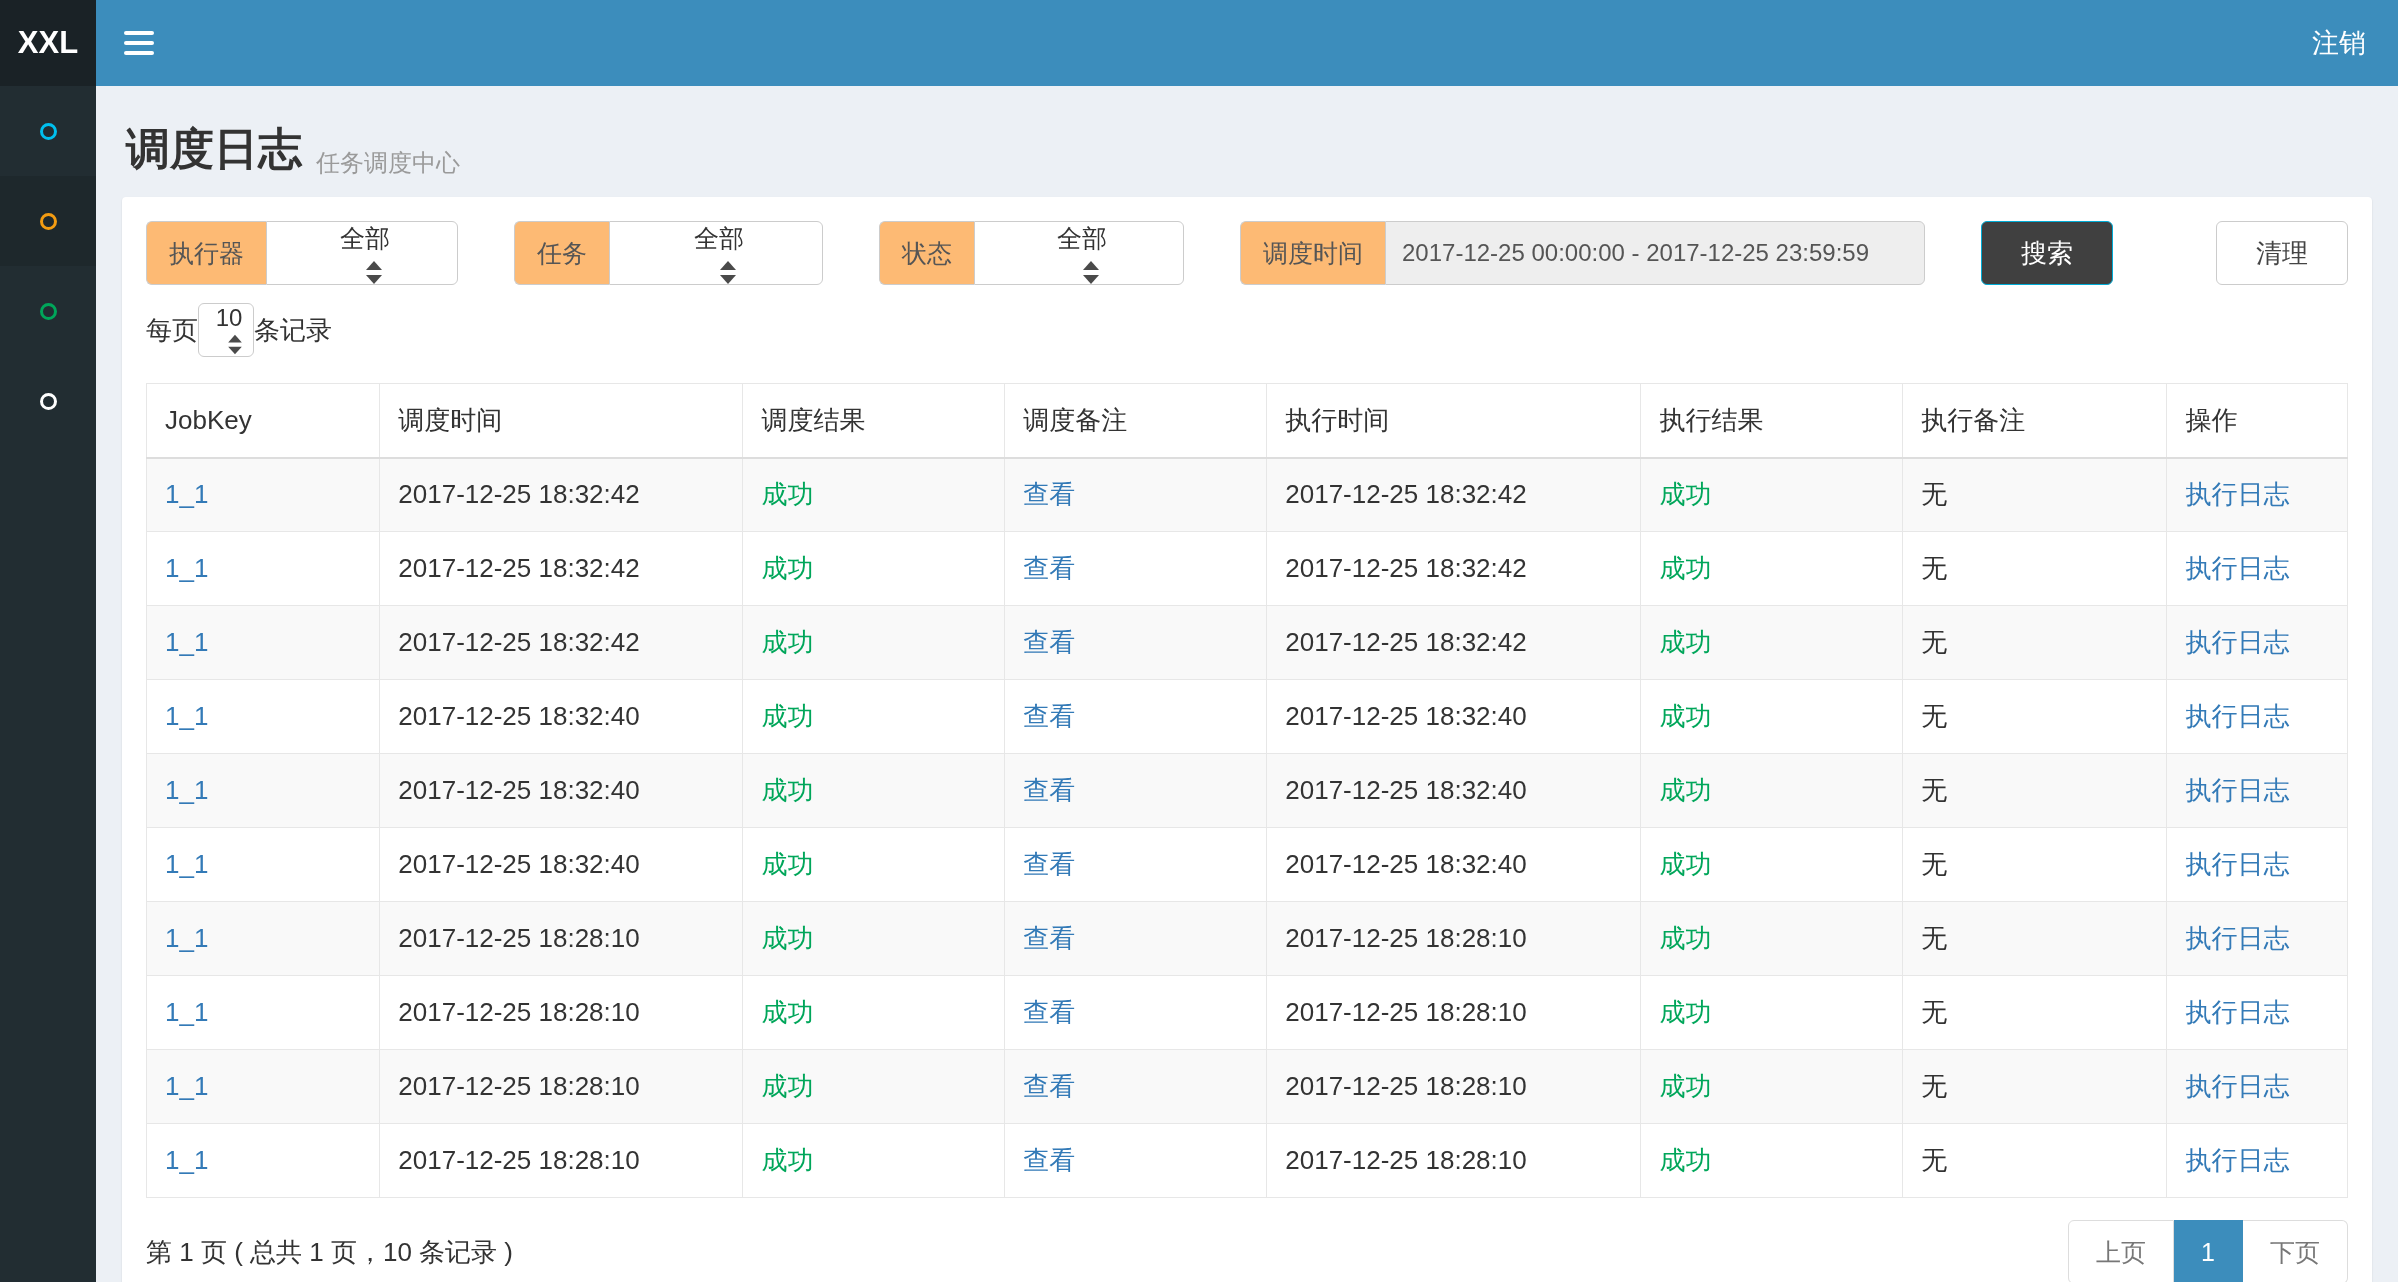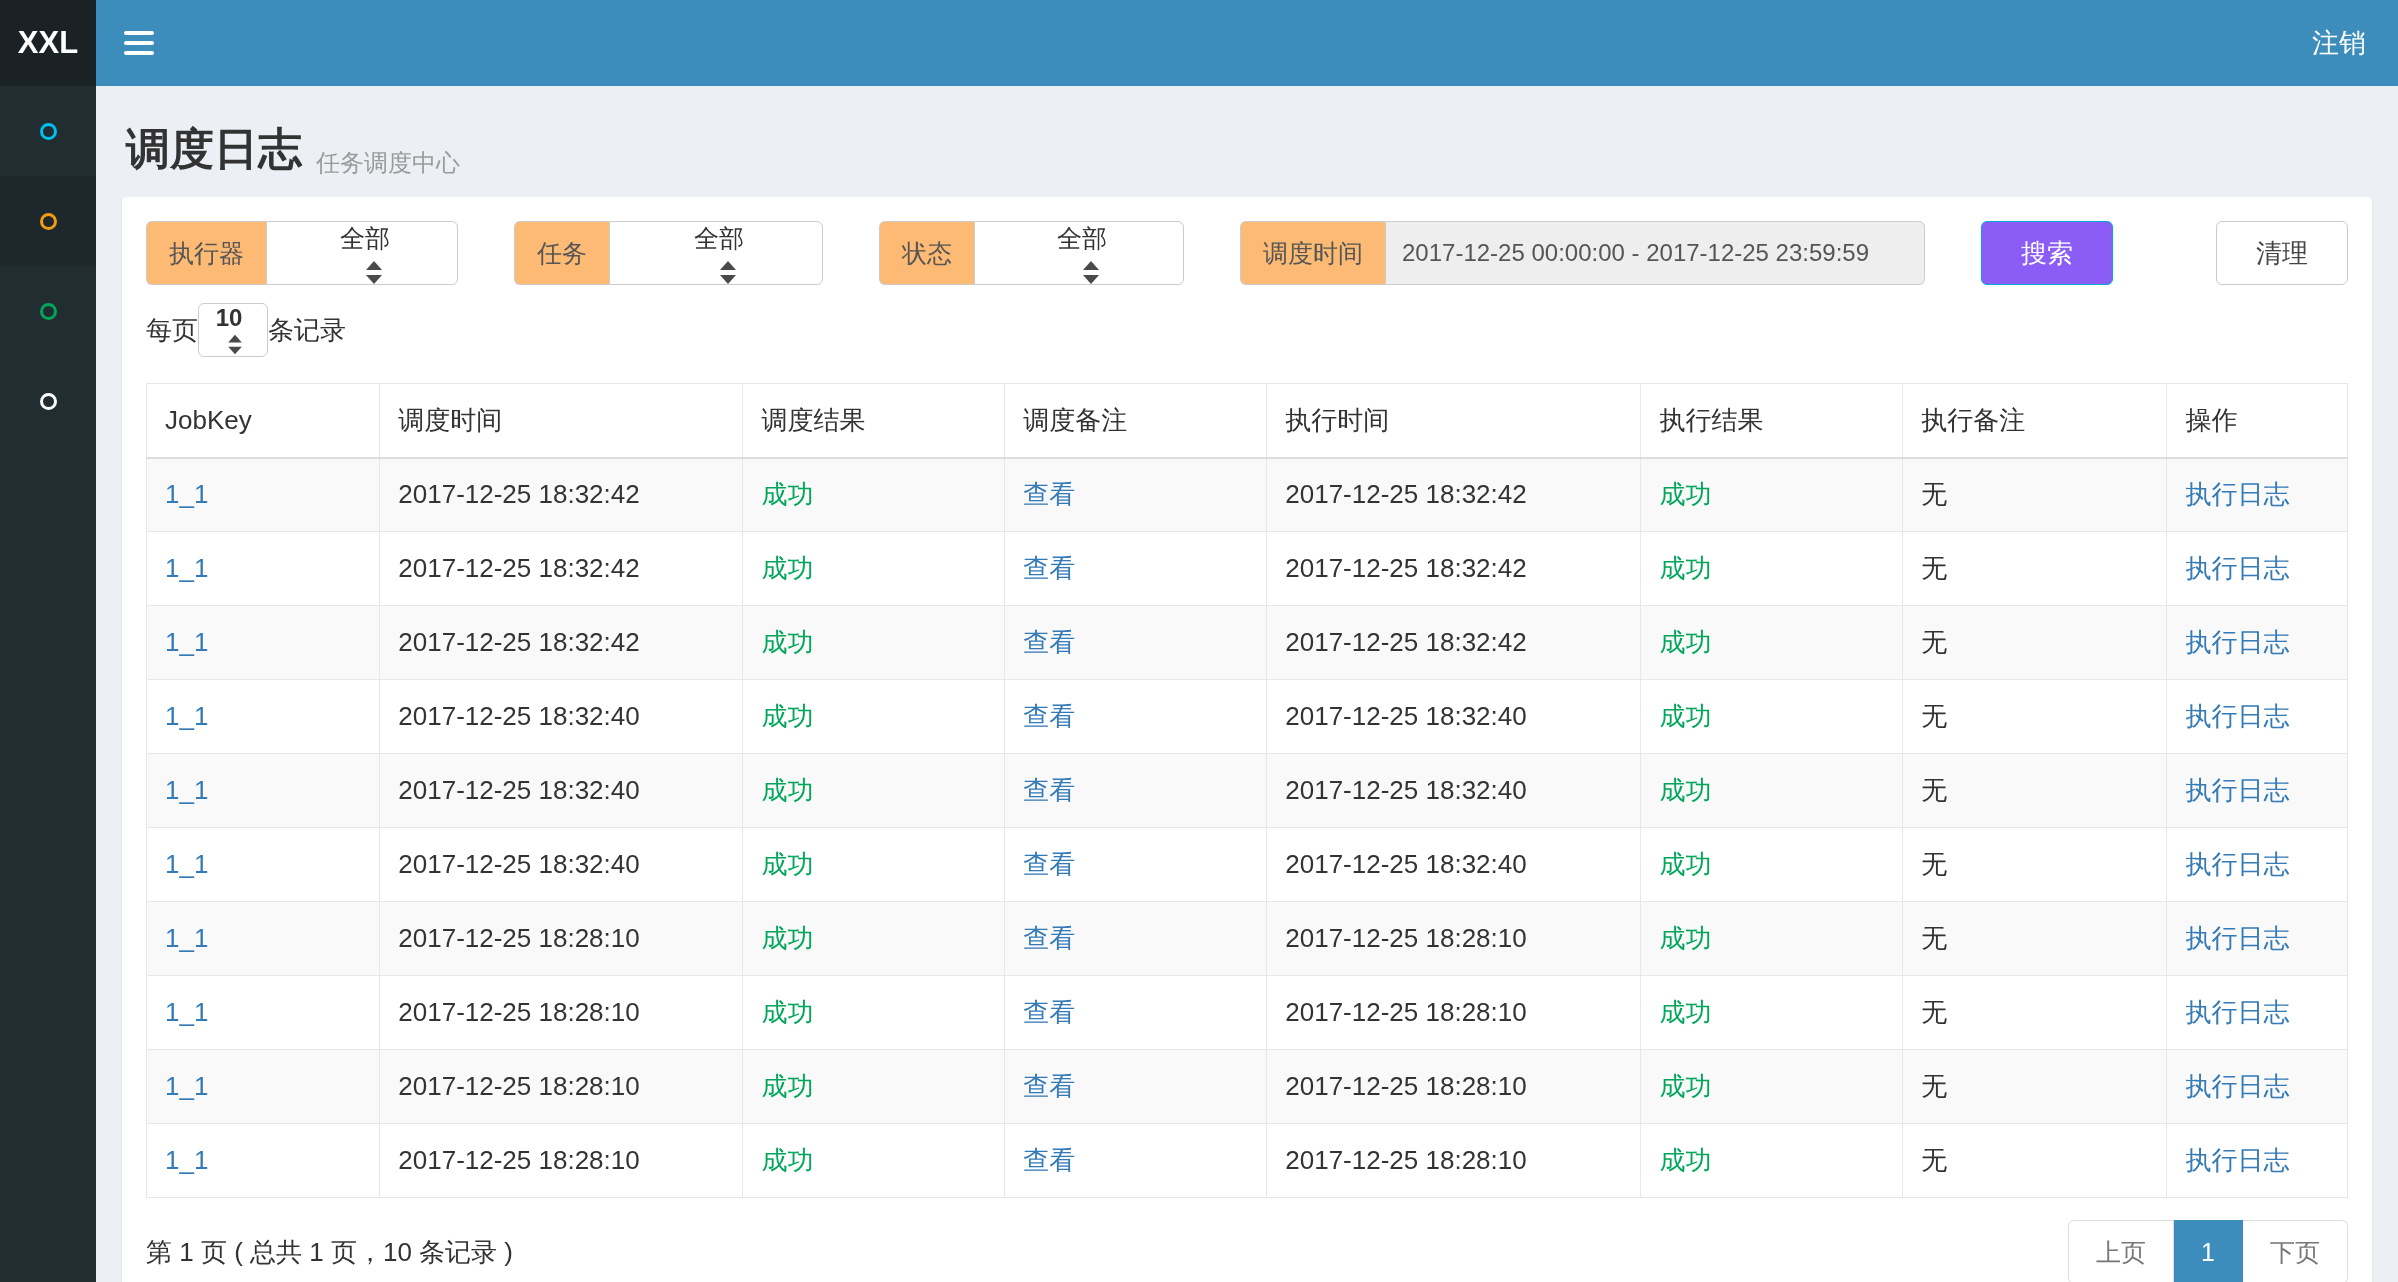--- a/index.html
+++ b/index.html
@@ -38,25 +38,25 @@
   .selectbox { border:1px solid #ccc; border-radius:0 6px 6px 0; background:#fff;
                display:flex; align-items:center; justify-content:space-between;
                padding:0 14px 0 20px; font-size:25px; color:#333; cursor:pointer;flex-direction:column; }
   .spin { display:inline-flex; flex-direction:column; gap:5px; margin-left:18px; }
   .spin i { display:block; width:0; height:0; }
   .spin .up { border-left:8px solid transparent; border-right:8px solid transparent; border-bottom:9px solid #4a4a4a; }
   .spin .dn { border-left:8px solid transparent; border-right:8px solid transparent; border-top:9px solid #4a4a4a; }
   .date-input { width:540px; background:#eee; border:1px solid #ccc; border-radius:0 6px 6px 0;
                 font-size:24px; color:#555; padding:0 16px; font-family:inherit; }
   .btn { font-size:26px; border-radius:6px; cursor:pointer; height:64px; font-family:inherit; }
-  .btn-search { width:132px; background:#8b5cf6; border:1px solid #00acd6; color:#fff; }
+  .btn-search { width:132px; background:#404040; border:1px solid #00acd6; color:#fff; }
   .btn-clear  { width:132px; background:#fff; border:1px solid #ccc; color:#444; margin-left:auto; }
   
   .perpage { margin-top:18px; display:flex; align-items:center; gap:0; font-size:26px; color:#333; }
-  .mini { border-radius:6px; height:54px; padding:0 24px 0 16px; font-size:24px;font-weight:bold; }
+  .mini { border-radius:6px; height:54px; padding:0 10px 0 16px; font-size:24px; }
   .mini .spin { margin-left:12px; transform:scale(0.85); }
   
   table { width:100%; border-collapse:collapse; margin-top:26px; font-size:26px; color:#333; }
   th,td { border:1px solid #e7e7e7; padding:0 18px; height:74px; text-align:left; }
   th { font-weight:400; border-bottom:2px solid #ddd; background:#fff; }
   tbody tr:nth-child(odd) { background:#f9f9f9; }
   a.link { color:#337ab7; text-decoration:none; cursor:pointer; }
   td.success { color:#00a65a; }
   
   .table-footer { margin-top:22px; display:flex; align-items:center; }

